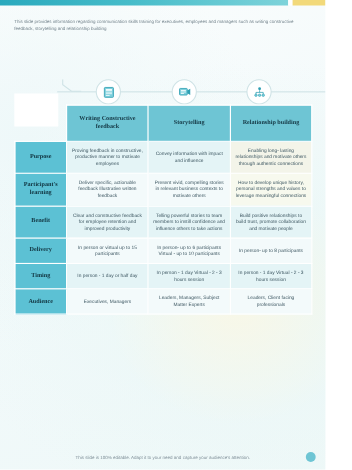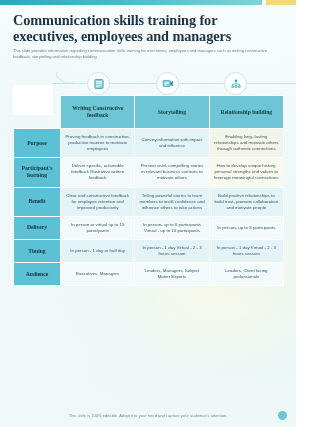--- a/index.html
+++ b/index.html
@@ -214,21 +214,20 @@
 
   <div class="warm-wash"></div>
 
   <div class="topbar">
     <div class="teal"></div>
     <div class="gap"></div>
     <div class="yellow"></div>
   </div>
 
   <div class="heading">
-    <div class="title">Communication skills training for executives, employees and managers</div>
     <div class="subtitle">This slide provides information regarding communication skills training for executives, employees and managers such as writing constructive feedback, storytelling and relationship building</div>
   </div>
 
   <div class="left-panel"></div>
 
   <div class="rail"></div>
   <div class="rail-notch">
     <svg width="18" height="12" viewBox="0 0 18 12">
       <polyline points="1,0 1,5 9,11 18,11" fill="none" stroke="#cfe3e6" stroke-width="1"></polyline>
     </svg>

